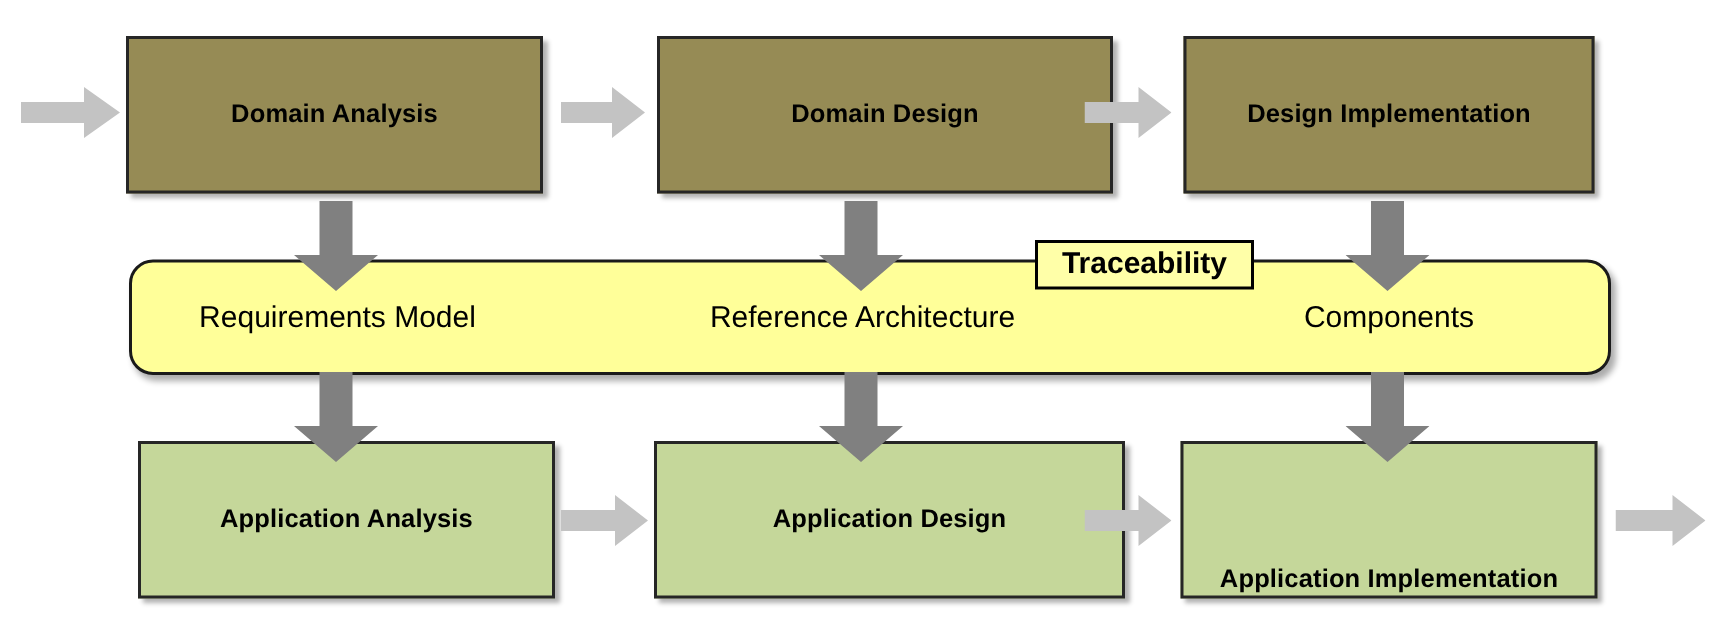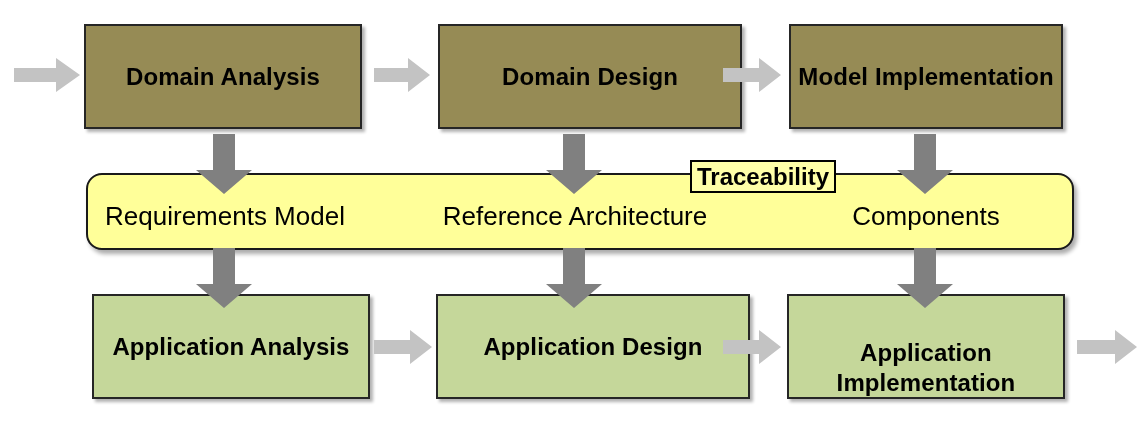--- a/index.html
+++ b/index.html
@@ -21,59 +21,59 @@
   
   .proc-box {
     position: absolute;
     box-sizing: border-box;
     border: 2px solid #262626;
     display: flex;
     align-items: center;
     justify-content: center;
     text-align: center;
     font-weight: bold;
-    font-size: 24px;
+    font-size: 17px;
     line-height: 1.22;
     color: #000000;
     letter-spacing: 0.1px;
     box-shadow: 3px 3px 3px rgba(0,0,0,0.30);
   }
   .proc-box.domain   { background: #968B55; }
   .proc-box.applic   { background: #C5D79A; }
   .proc-box .label   { display: block; padding: 0 6px; }
 
   
   #asset-band {
     position: absolute;
     box-sizing: border-box;
     background: #FFFF99;
     border: 2px solid #1a1a1a;
     border-radius: 16px;
     box-shadow: 3px 4px 4px rgba(0,0,0,0.33);
   }
   .asset-label {
     position: absolute;
-    font-size: 26px;
+    font-size: 20px;
     color: #000000;
     white-space: nowrap;
     text-align: center;
     font-weight: normal;
   }
 
   
   #traceability-box {
     position: absolute;
     box-sizing: border-box;
     background: #FFFFA8;
     border: 2px solid #000000;
     display: flex;
     align-items: center;
     justify-content: center;
     font-weight: bold;
-    font-size: 24px;
+    font-size: 20px;
     color: #000000;
     z-index: 6;
   }
 
   
   .h-arrow {
     position: absolute;
     z-index: 4;
   }
   .v-arrow {
@@ -107,21 +107,21 @@
     <span class="label">Domain Design</span>
   </div>
 
   <div class="h-arrow" style="left:723px; top:58px; width:58px; height:34px;">
     <svg width="58" height="34" viewBox="0 0 58 34">
       <polygon points="0,10 36,10 36,0 58,17 36,34 36,24 0,24" fill="#C3C3C3"></polygon>
     </svg>
   </div>
 
   <div class="proc-box domain" style="left:789px; top:24px; width:274px; height:105px;">
-    <span class="label">Model Implementation</span>
+    <span class="label">Design Implementation</span>
   </div>
 
   <div class="v-arrow" style="left:196px; top:134px; width:56px; height:60px;">
     <svg width="56" height="60" viewBox="0 0 56 60">
       <polygon points="17,0 39,0 39,36 56,36 28,60 0,36 17,36" fill="#808080"></polygon>
     </svg>
   </div>
   <div class="v-arrow" style="left:546px; top:134px; width:56px; height:60px;">
     <svg width="56" height="60" viewBox="0 0 56 60">
       <polygon points="17,0 39,0 39,36 56,36 28,60 0,36 17,36" fill="#808080"></polygon>

